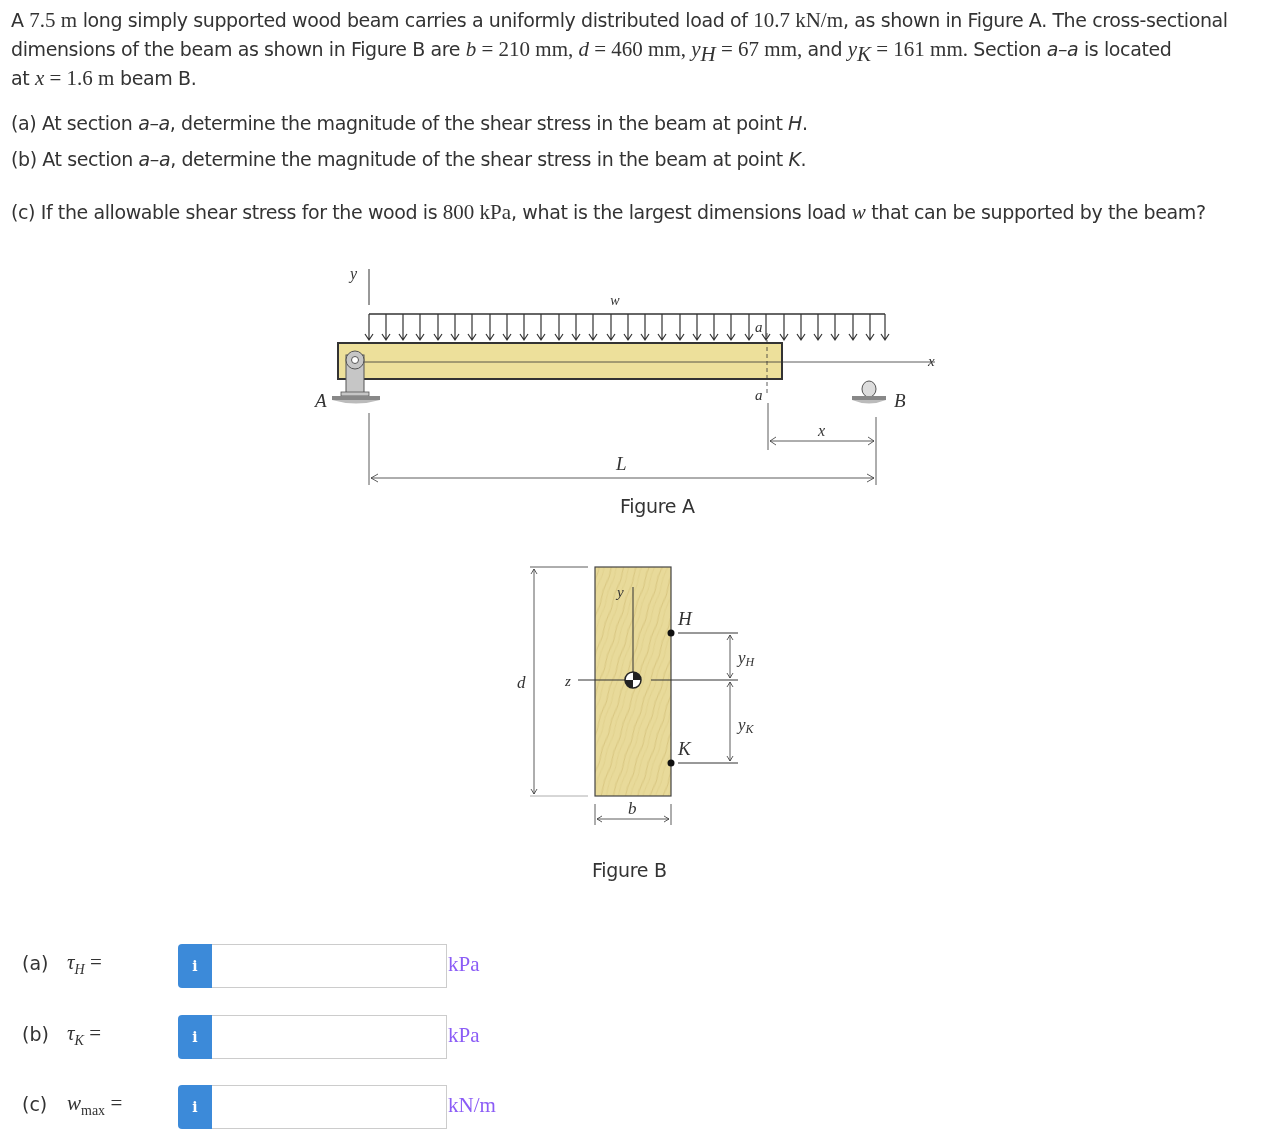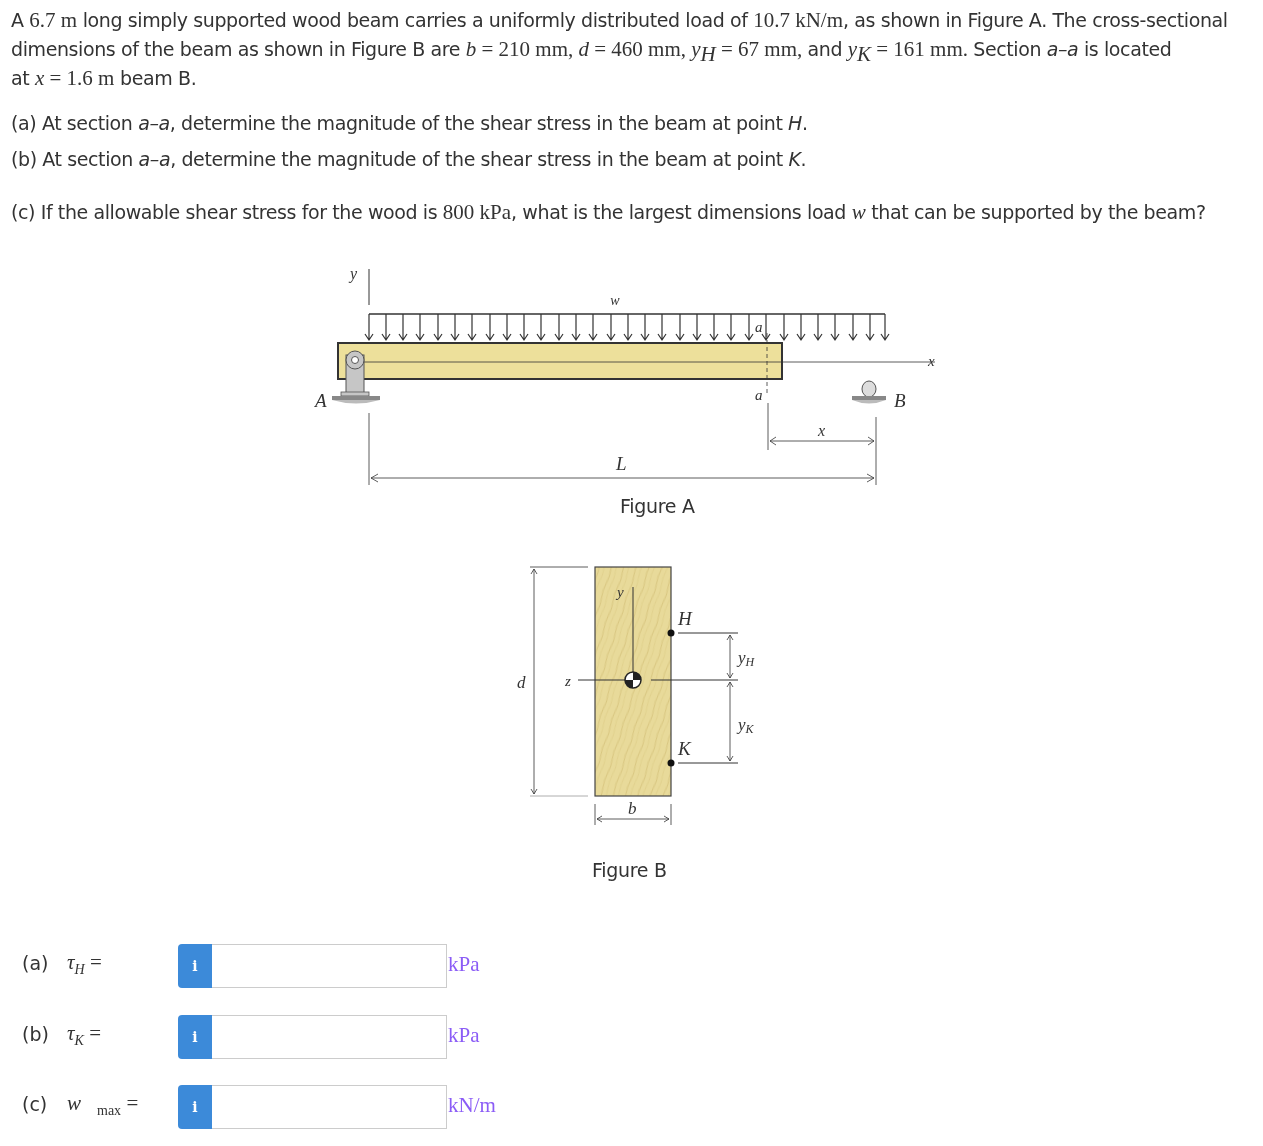--- a/index.html
+++ b/index.html
@@ -9,34 +9,34 @@
   .m { font-family:"Liberation Serif", serif; font-size:21px; letter-spacing:0; }
   .mi { font-family:"Liberation Serif", serif; font-style:italic; font-size:21px; letter-spacing:0; }
   .it { font-style:italic; }
   sub { font-size:14px; }
   .fig { position:absolute; }
   .caption { position:absolute; font-size:19px; color:#333; letter-spacing:-0.3px; }
   .ans-row { position:absolute; left:0; height:44px; width:600px; }
   .ans-label { position:absolute; left:22px; top:8px; font-size:19px; color:#333; }
   .ans-sym { position:absolute; left:67px; top:6px; font-family:"Liberation Serif", serif; font-style:italic; font-size:21px; }
   .ans-sym sub { font-size:14px; font-style:italic; }
-  .ans-sym .up { font-style:normal;margin-left:16px; }
+  .ans-sym .up { font-style:normal; }
   .ans-eq { font-family:"Liberation Serif", serif; font-style:normal; font-size:21px; }
   .info-btn { position:absolute; left:178px; top:0; width:34px; height:44px; background:#3c8ad9;
               border-radius:4px 0 0 4px; color:#fff; font-family:"DejaVu Serif", serif; font-weight:bold;
               font-size:14px; display:flex; align-items:center; justify-content:center; }
   .ans-input { position:absolute; left:212px; top:0; width:222px; height:42px; border:1px solid #ccc;
                border-left:none; background:#fff; margin:0; padding:0 6px; box-sizing:content-box; font-size:16px; outline:none; }
   .ans-unit { position:absolute; left:448px; top:8px; font-family:"Liberation Serif", serif; font-size:21px; color:#8b5cf6; }
 </style>
 </head>
 <body>
 
 <div class="txt" style="top:8px;">
-  <span>A </span><span class="m">6.7 m</span><span> long simply supported wood beam carries a uniformly distributed load of </span><span class="m">10.7 kN/m</span><span>, as shown in Figure A.  The cross-sectional</span>
+  <span>A </span><span class="m">7.5 m</span><span> long simply supported wood beam carries a uniformly distributed load of </span><span class="m">10.7 kN/m</span><span>, as shown in Figure A.  The cross-sectional</span>
 </div>
 <div class="txt" style="top:37px;">
   <span>dimensions of the beam as shown in Figure B are </span><span class="mi">b</span><span class="m"> = 210 mm, </span><span class="mi">d</span><span class="m"> = 460 mm, </span><span class="mi">y</span><sub class="mi">H</sub><span class="m"> = 67 mm, </span><span>and </span><span class="mi">y</span><sub class="mi">K</sub><span class="m"> = 161 mm. </span><span> Section </span><span class="it">a–a</span><span> is located</span>
 </div>
 <div class="txt" style="top:66px;">
   <span>at </span><span class="mi">x</span><span class="m"> = 1.6 m</span><span> beam B.</span>
 </div>
 
 <div class="txt" style="top:112px;">
   <span>(a) At section </span><span class="it">a–a</span><span>, determine the magnitude of the shear stress in the beam at point </span><span class="it">H</span><span>.</span>

